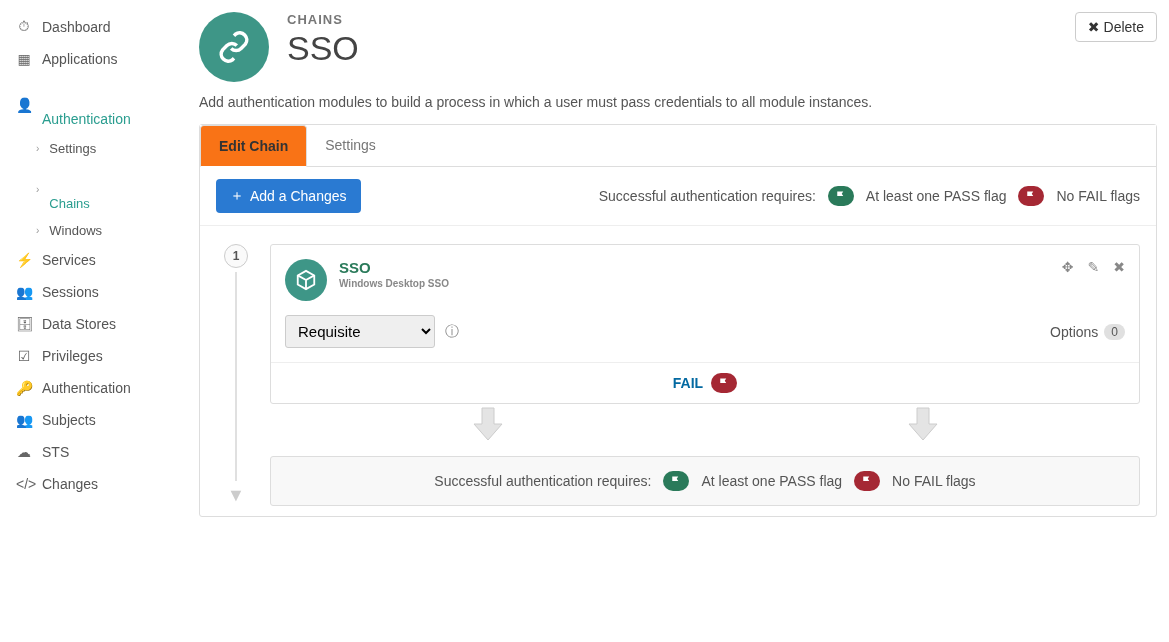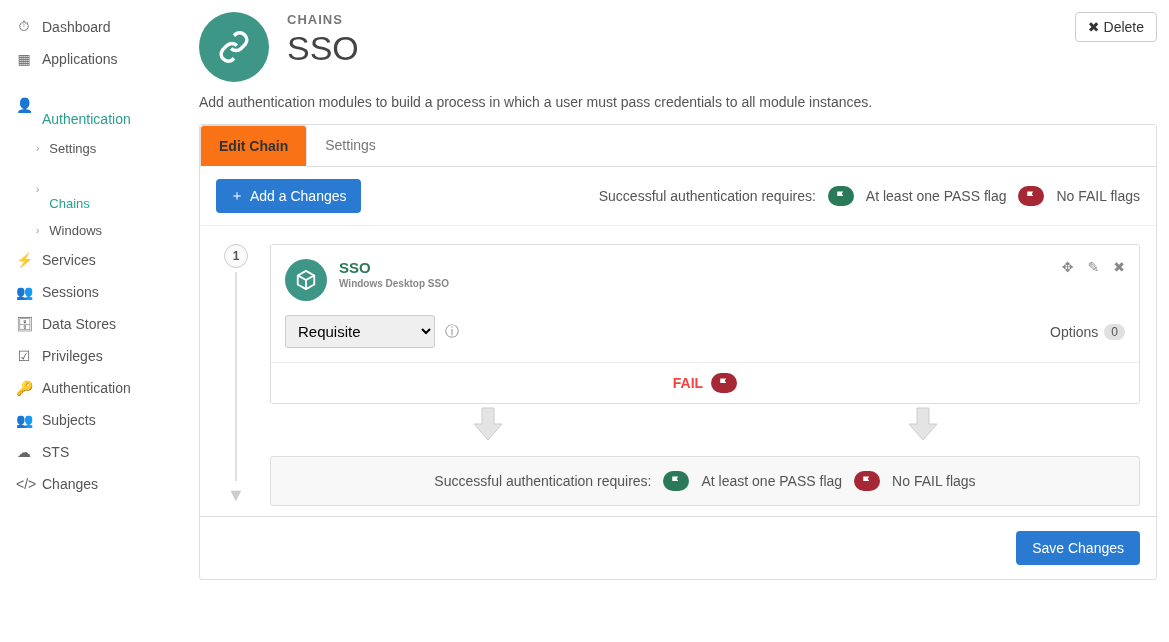--- a/index.html
+++ b/index.html
@@ -45,21 +45,21 @@
   .module-sub { color: #888; font-size: 10px; margin-top: 2px; font-weight: bold; }
   .module-actions { margin-left: auto; display: flex; gap: 14px; color: #888; }
   .module-actions span { cursor: pointer; }
   .module-controls { display: flex; align-items: center; padding: 0 14px 14px; gap: 10px; }
   .module-controls select { padding: 6px 8px; border: 1px solid #ccc; border-radius: 3px; font-size: 15px; min-width: 150px; }
   .info-icon { color: #888; cursor: pointer; }
   .options { margin-left: auto; color: #555; display: flex; align-items: flex-end; gap: 6px; }
   .options .count { background: #e0e0e0; color: #555; border-radius: 10px; padding: 1px 7px; font-size: 12px; }
   .outcome-row { display: flex; border-top: 1px solid #eee; }
   .outcome { flex: 1; text-align: center; padding: 10px; display: flex; align-items: center; justify-content: center; gap: 8px; font-weight: 600; }
-  .outcome.fail { color: #ef4444; }
+  .outcome.fail { color: #0369a1; }
   .outcome.pass { color: #2a7a5a; }
   .outcome + .outcome { border-left: 1px solid #eee; }
   .arrow-row { display: flex; }
   .arrow-row > div { flex: 1; text-align: center; color: #d0d0d0; font-size: 34px; line-height: 1; padding: 0 0 6px; }
   .summary-box { border: 1px solid #ddd; background: #f8f8f8; border-radius: 3px; padding: 14px; text-align: center; color: #555; display: flex; align-items: center; justify-content: center; gap: 12px; margin-top: 6px; }
   .footer { border-top: 1px solid #ddd; padding: 14px 16px; display: flex; justify-content: flex-end; }
   .save-btn { background: #2a7ad2; color: #fff; border: none; padding: 9px 16px; border-radius: 4px; cursor: pointer; font-size: 14px; }
   svg { display: block; }
   .flag-svg { width: 12px; height: 12px; }
   .big-arrow { width: 40px; height: 40px; margin: 0 auto; }
@@ -252,18 +252,15 @@
                   <svg class="flag-svg" viewBox="0 0 16 16" fill="white">
                     <path d="M3 2v12M3 2h8l-2 3 2 3H3"></path>
                   </svg>
                 </span>
               <span>No FAIL flags</span>
             </div>
           </div>
         </div>
       </div>
 
-      <div class="footer">
-        <button class="save-btn">Save Changes</button>
-      </div>
     </div>
   </main>
 </div>
 
 </body></html>

